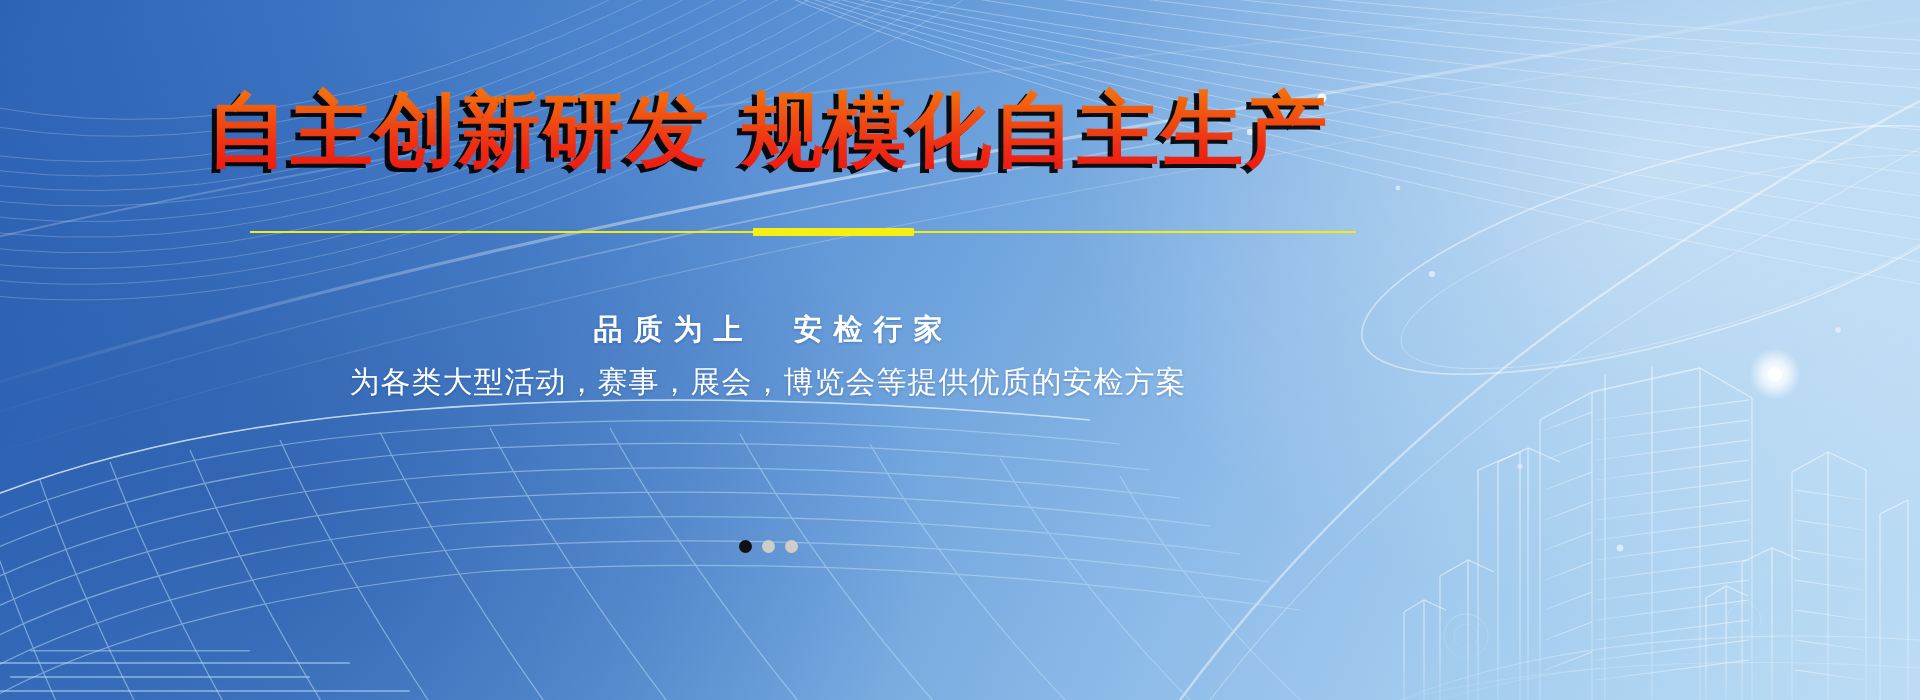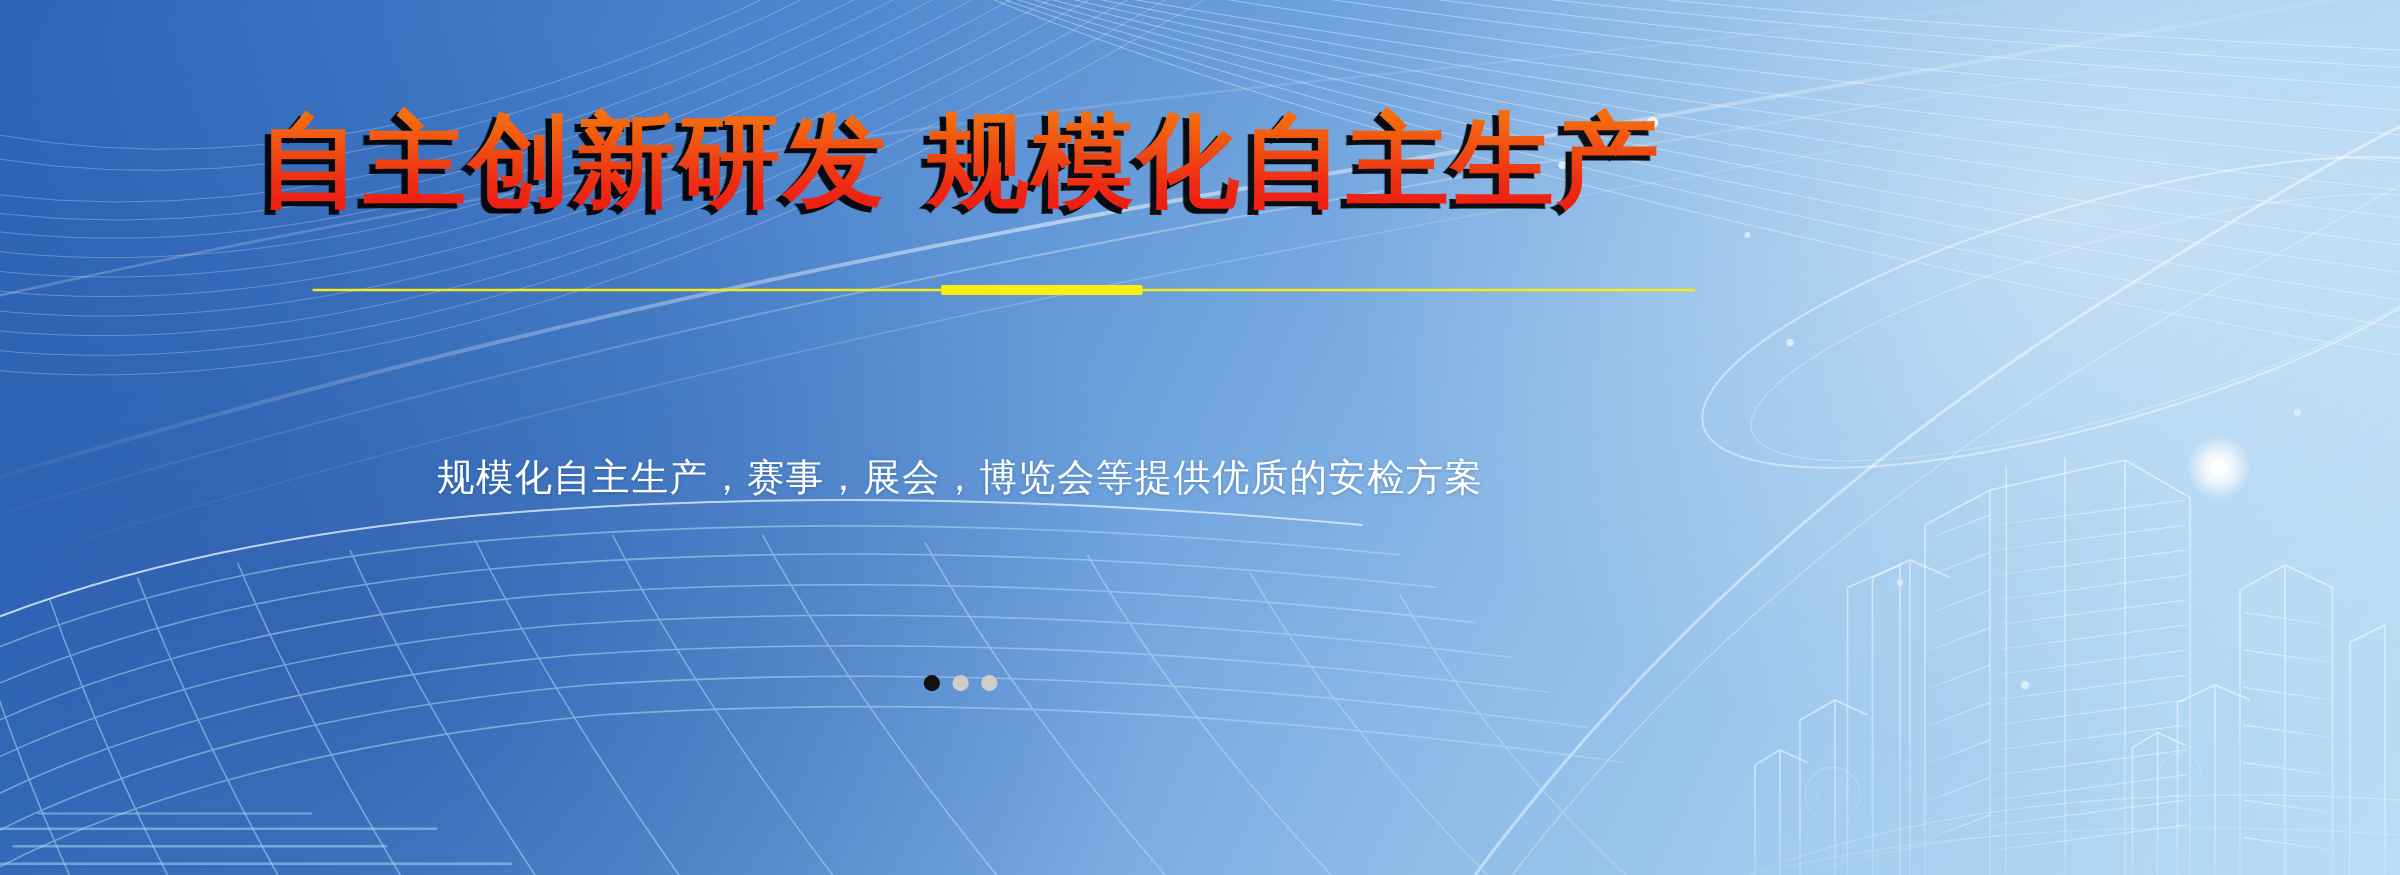--- a/index.html
+++ b/index.html
@@ -376,22 +376,23 @@
 
   <div class="content">
 
     <div class="headline">自主创新研发 规模化自主生产</div>
 
     <div class="divider">
       <div class="thin"></div>
       <div class="thick"></div>
     </div>
 
-
-    <div class="tagline">规模化自主生产，赛事，展会，博览会等提供优质的安检方案</div>
+    <div class="slogan">品质为上　安检行家</div>
+
+    <div class="tagline">为各类大型活动，赛事，展会，博览会等提供优质的安检方案</div>
 
     <div class="dots">
       <span class="dot active"></span>
       <span class="dot"></span>
       <span class="dot"></span>
     </div>
 
   </div>
 </div>
 

